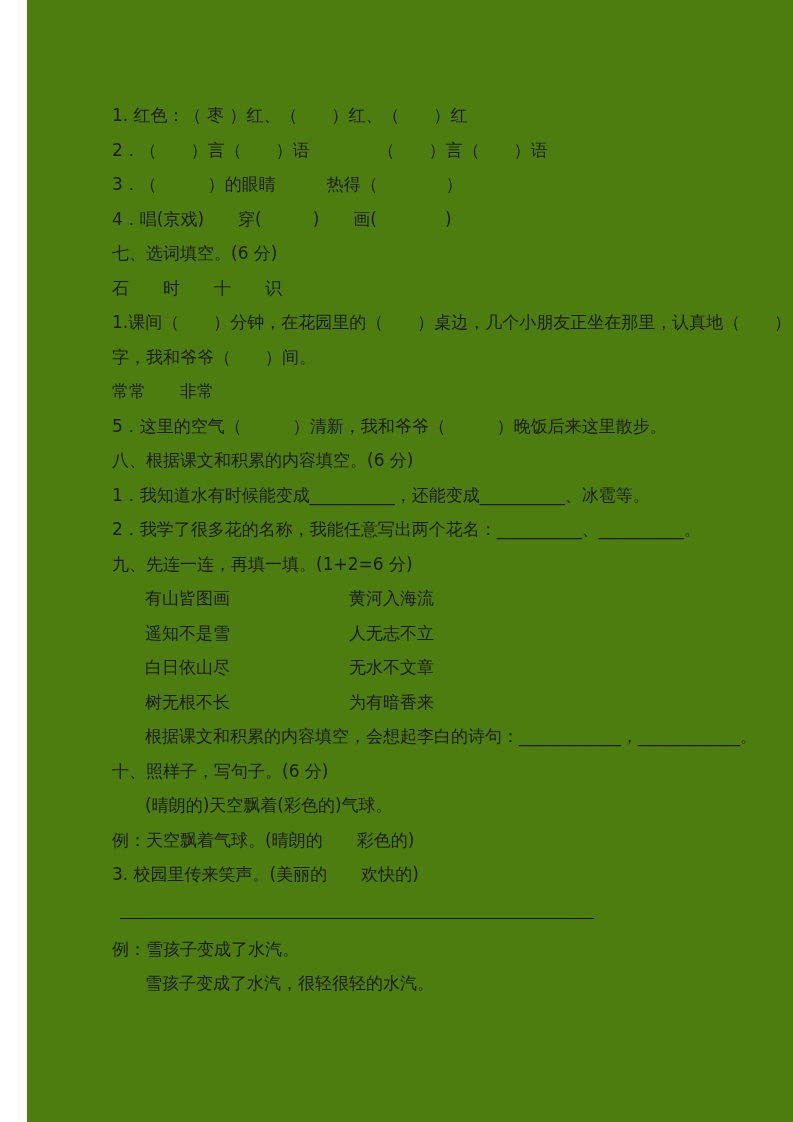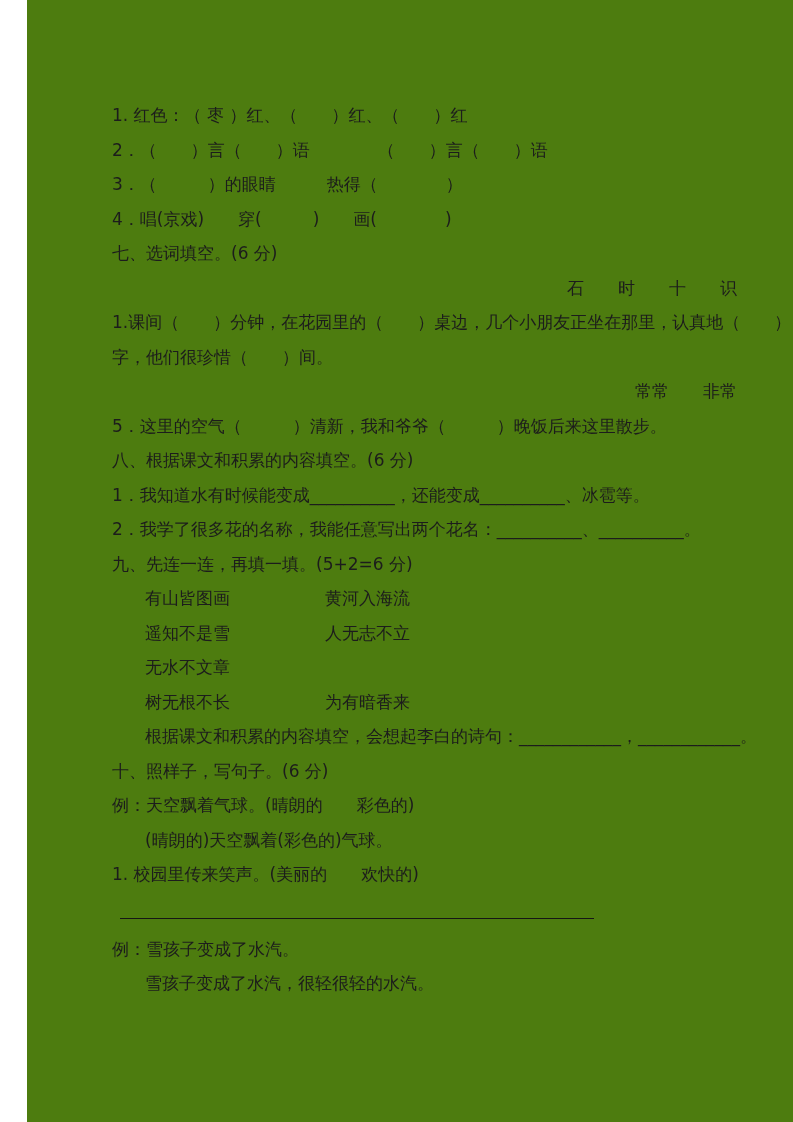--- a/index.html
+++ b/index.html
@@ -24,27 +24,28 @@
   }
   .line {
     font-size: 17px;
     line-height: 34.5px;
     height: 34.5px;
     white-space: pre;
     color: #1c1c1c;
   }
   .center {
     width: 625px;
-    text-align: right;
+    text-align: left;
   }
   .indent {
     padding-left: 33px;
   }
   .pair-row {
     display: flex;
+    gap: 24px;
   }
   .pair-left {
     display: inline-block;
     width: 180px;
     white-space: pre;
   }
   .pair-right {
     display: inline-block;
     white-space: pre;
   }
@@ -62,48 +63,49 @@
   <div class="content">
 
     <div class="line">1. 红色：（ 枣 ）红、（　　）红、（　　）红</div>
     <div class="line">2．（　　）言（　　）语　　　　（　　）言（　　）语</div>
     <div class="line">3．（　　　）的眼睛　　　热得（　　　　）</div>
     <div class="line">4．唱(京戏)　　穿(　　　)　　画(　　　　)</div>
 
     <div class="line">七、选词填空。(6 分)</div>
     <div class="line center">石　　时　　十　　识</div>
     <div class="line">1.课间（　　）分钟，在花园里的（　　）桌边，几个小朋友正坐在那里，认真地（　　）</div>
-    <div class="line">字，他们很珍惜（　　）间。</div>
+    <div class="line">字，我和爷爷（　　）间。</div>
     <div class="line center">常常　　非常</div>
     <div class="line">5．这里的空气（　　　）清新，我和爷爷（　　　）晚饭后来这里散步。</div>
 
     <div class="line">八、根据课文和积累的内容填空。(6 分)</div>
     <div class="line">1．我知道水有时候能变成__________，还能变成__________、冰雹等。</div>
     <div class="line">2．我学了很多花的名称，我能任意写出两个花名：__________、__________。</div>
 
-    <div class="line">九、先连一连，再填一填。(5+2=6 分)</div>
+    <div class="line">九、先连一连，再填一填。(1+2=6 分)</div>
     <div class="line indent pair-row">
       <span class="pair-left">有山皆图画</span>
       <span class="pair-right">黄河入海流</span>
     </div>
     <div class="line indent pair-row">
       <span class="pair-left">遥知不是雪</span>
       <span class="pair-right">人无志不立</span>
     </div>
     <div class="line indent pair-row">
+      <span class="pair-left">白日依山尽</span>
       <span class="pair-right">无水不文章</span>
     </div>
     <div class="line indent pair-row">
       <span class="pair-left">树无根不长</span>
       <span class="pair-right">为有暗香来</span>
     </div>
     <div class="line indent">根据课文和积累的内容填空，会想起李白的诗句：____________，____________。</div>
 
     <div class="line">十、照样子，写句子。(6 分)</div>
+    <div class="line indent">(晴朗的)天空飘着(彩色的)气球。</div>
     <div class="line">例：天空飘着气球。(晴朗的　　彩色的)</div>
-    <div class="line indent">(晴朗的)天空飘着(彩色的)气球。</div>
-    <div class="line">1. 校园里传来笑声。(美丽的　　欢快的)</div>
+    <div class="line">3. 校园里传来笑声。(美丽的　　欢快的)</div>
     <div class="answer-rule"></div>
     <div class="line">例：雪孩子变成了水汽。</div>
     <div class="line indent">雪孩子变成了水汽，很轻很轻的水汽。</div>
 
   </div>
 </div>
 
 </body></html>

